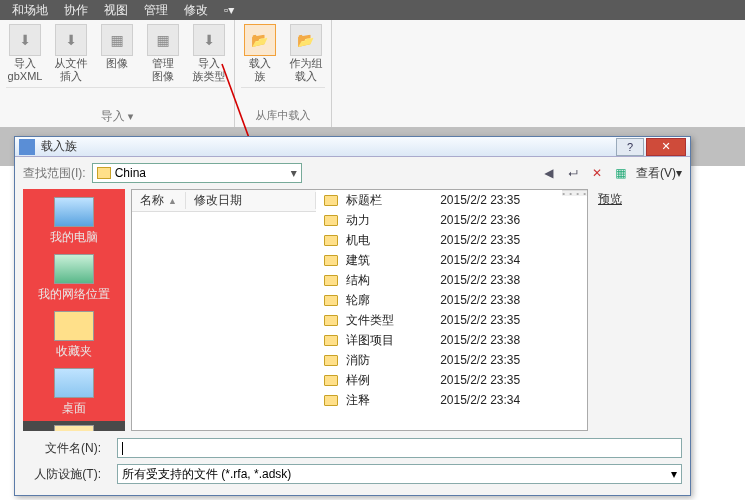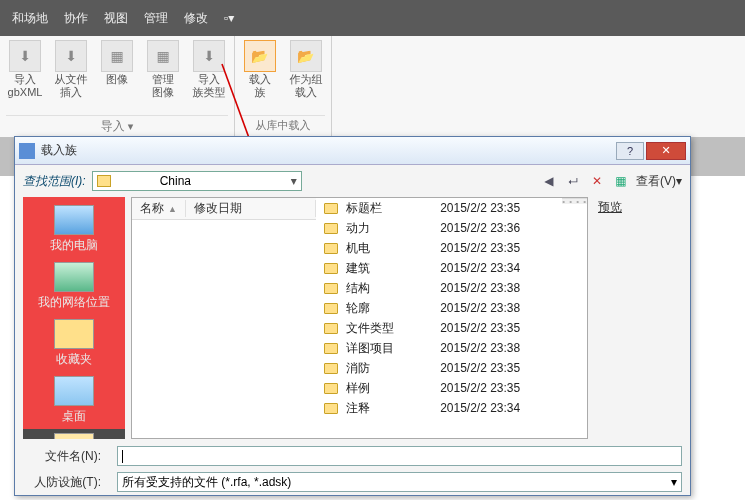--- a/index.html
+++ b/index.html
@@ -1,54 +1,54 @@
 <!DOCTYPE html>
 <html><head>
 <meta charset="utf-8">
 <style>
 * { margin: 0; padding: 0; box-sizing: border-box; font-family: "Microsoft YaHei", SimSun, sans-serif; font-size: 12px; }
 body { width: 745px; height: 500px; background: #fff; position: relative; overflow: hidden; }
 
 
-.menubar { background: #5a5a5a; color: #eee; display: flex; height: 36px; align-items: center; padding-left: 4px; }
+.menubar { background: #5a5a5a; color: #eee; display: flex; height: 20px; align-items: center; padding-left: 4px; }
 .menubar span { padding: 0 8px; }
 
 
 .ribbon { background: #f7f7f7; border-bottom: 1px solid #c0c0c0; display: flex; }
 .ribbon-group { border-right: 1px solid #d0d0d0; padding: 4px 6px 2px; text-align: center; }
 .ribbon-items { display: flex; gap: 8px; }
 .ribbon-item { display: flex; flex-direction: column; align-items: center; gap: 1px; min-width: 38px; }
 .ribbon-icon { width: 32px; height: 32px; background: #e8e8e8; border: 1px solid #cfcfcf; display: flex; align-items: center; justify-content: center; color: #888; font-size: 14px; }
 .ribbon-label { color: #555; font-size: 11px; line-height: 13px; text-align: center; white-space: pre-line; }
-.ribbon-group-title { color: #777; font-size: 11px; margin-top: 16px; border-top: 1px solid #e0e0e0; padding-top: 2px; }
+.ribbon-group-title { color: #777; font-size: 11px; margin-top: 4px; border-top: 1px solid #e0e0e0; padding-top: 20px; }
 
 .workspace { background: #bfbfbf; height: 38px; position: relative; }
 .handle { position: absolute; left: 50%; transform: translateX(-50%); bottom: -8px; width: 30px; height: 16px; border: 1px solid #999; border-radius: 0 0 10px 10px; background: #f0f0f0; display: flex; align-items: center; justify-content: center; font-size: 9px; color: #666; }
 .ribbon-item.hi .ribbon-icon { border-color: #f2a13a; background: #fbe8cf; }
 
 
 .annotation { position: absolute; top: 160px; left: 302px; color: #d40000; font-size: 22px; font-family: SimSun, serif; pointer-events: none; }
 .arrow-svg { position: absolute; top: 60px; left: 150px; pointer-events: none; }
 
 
 .dialog { position: absolute; top: 136px; left: 14px; width: 677px; height: 360px; border: 1px solid #5b7ba8; background: #f4f4f4; box-shadow: 2px 2px 6px rgba(0,0,0,0.3); }
-.titlebar { background: linear-gradient(#f7fbff,#dce8f6); border-bottom: 1px solid #aac; height: 28px; display: flex; align-items: center; padding: 0 4px; }
+.titlebar { background: linear-gradient(#f7fbff,#dce8f6); border-bottom: 1px solid #aac; height: 20px; display: flex; align-items: center; padding: 0 4px; }
 .titlebar-icon { width: 16px; height: 16px; background: #5a8ed6; margin-right: 6px; }
 .titlebar span.title { flex: 1; color: #333; }
 .winbtns { display: flex; }
 .winbtn { width: 28px; height: 18px; margin-left: 2px; background: #e3eaf3; border: 1px solid #9ab; display: flex; align-items: center; justify-content: center; font-size: 11px; color: #335; }
 .winbtn.close { background: #cf4b3a; color: #fff; border-color: #a33; width: 40px; }
 
 .dialog-body { display: flex; flex-direction: column; height: calc(100% - 28px); }
 
 .toprow { display: flex; align-items: center; gap: 6px; padding: 6px 8px; }
-.toprow .label { color: #0c4a6e; font-style: italic; }
+.toprow .label { color: #737373; }
 .combo { flex: 0 0 210px; border: 1px solid #7a9; background: #fff; height: 20px; display: flex; align-items: center; padding: 0 4px; }
 .combo .folder { width: 14px; height: 12px; background: #ffe08a; border: 1px solid #c9a227; margin-right: 4px; }
-.combo .val { flex: 1; margin-left: 45px; }
+.combo .val { flex: 1; }
 .combo .arrow { color: #555; }
 .spacer { flex: 1; }
 .tool { width: 18px; height: 18px; border: 1px solid transparent; display: flex; align-items: center; justify-content: center; color: #556; }
 .viewbtn { display: flex; align-items: center; color: #333; }
 
 .middle { flex: 1; display: flex; min-height: 0; padding: 0 8px 4px; gap: 6px; }
 
 
 .places { width: 102px; background: #ef4444; overflow: hidden; padding-top: 4px; }
 .place { display: flex; flex-direction: column; align-items: center; gap: 2px; padding: 4px 0; color: #e8e8e8; font-size: 11px; }

